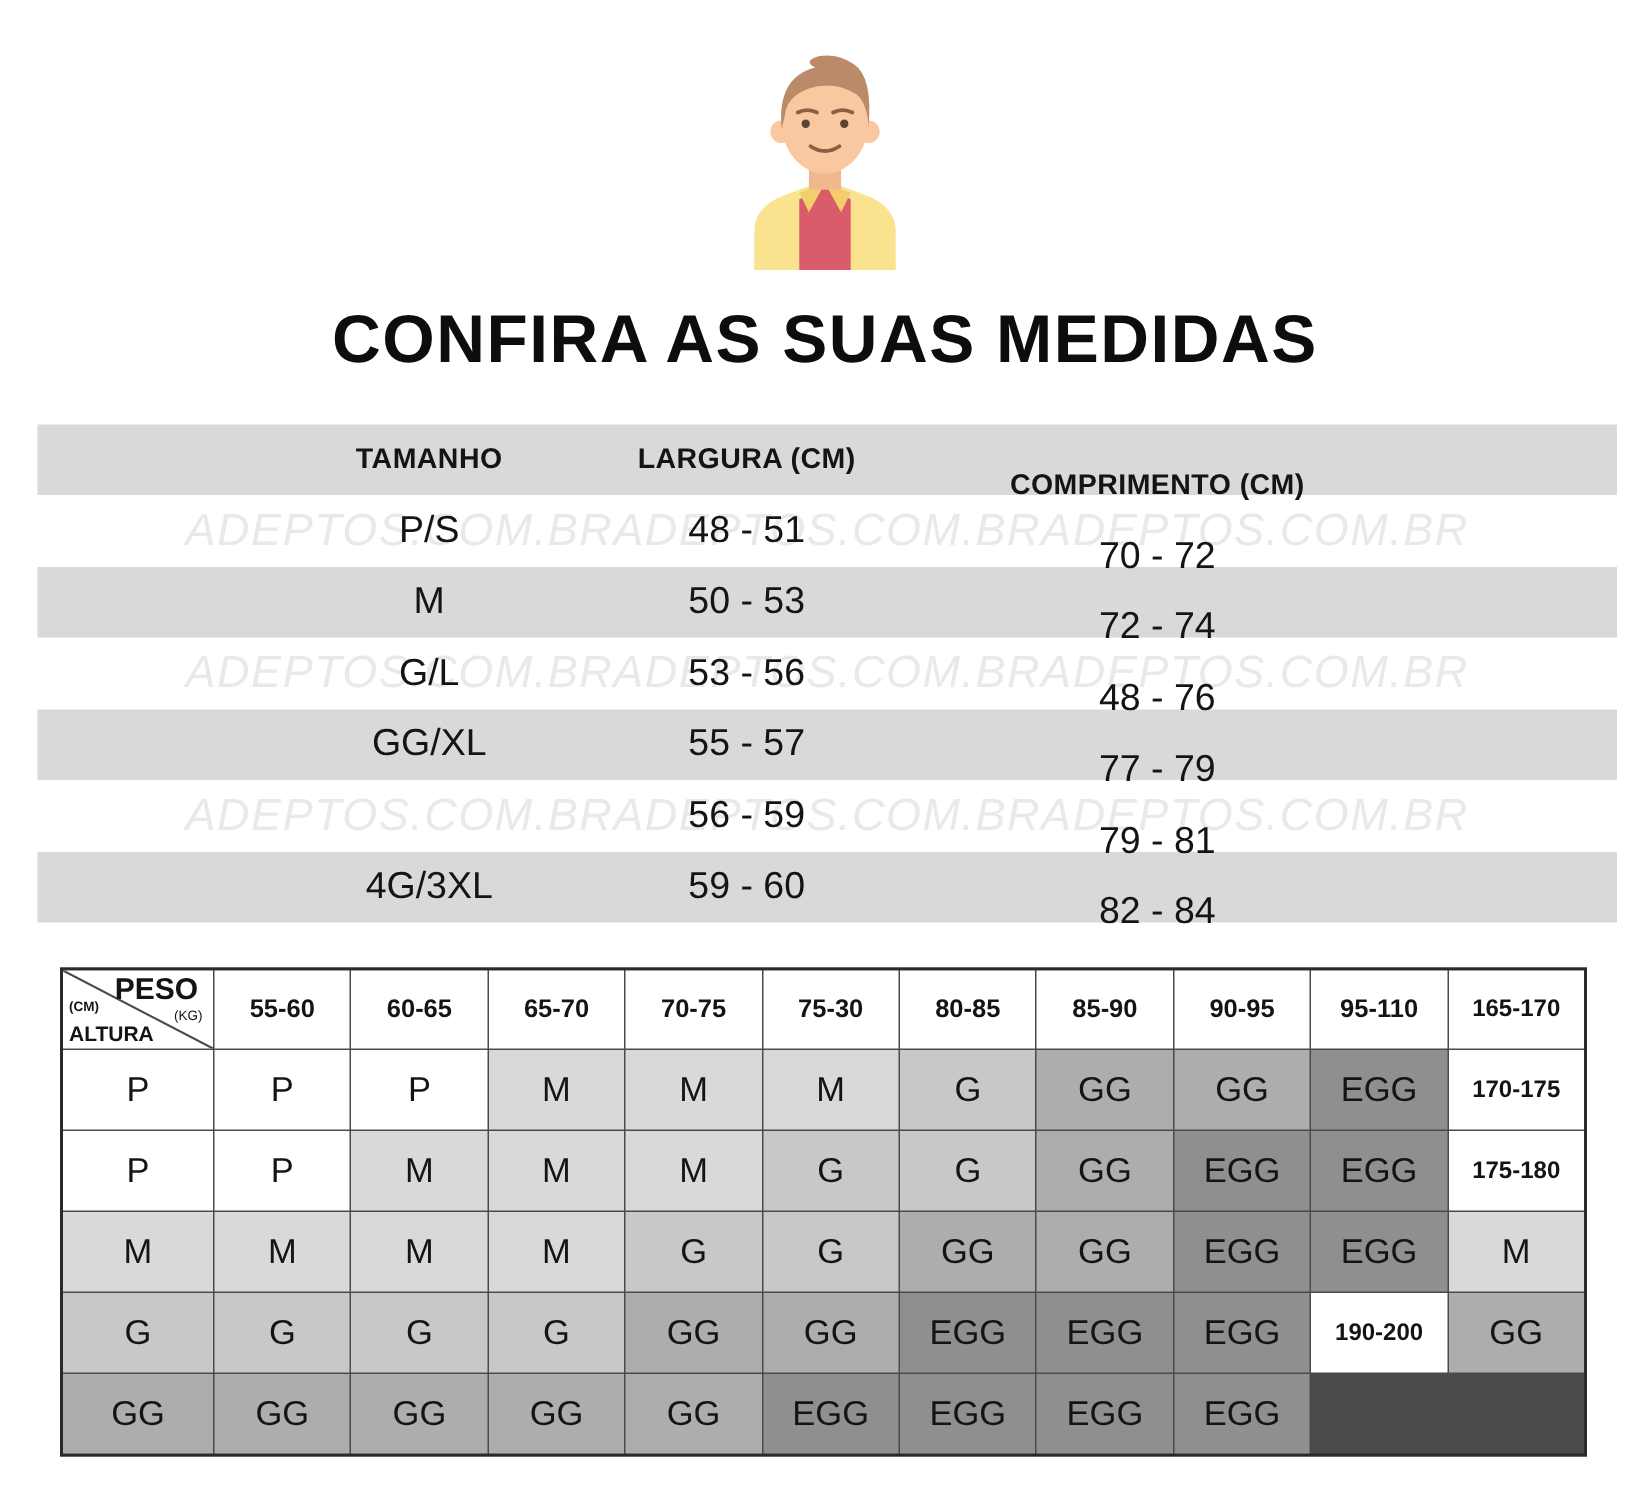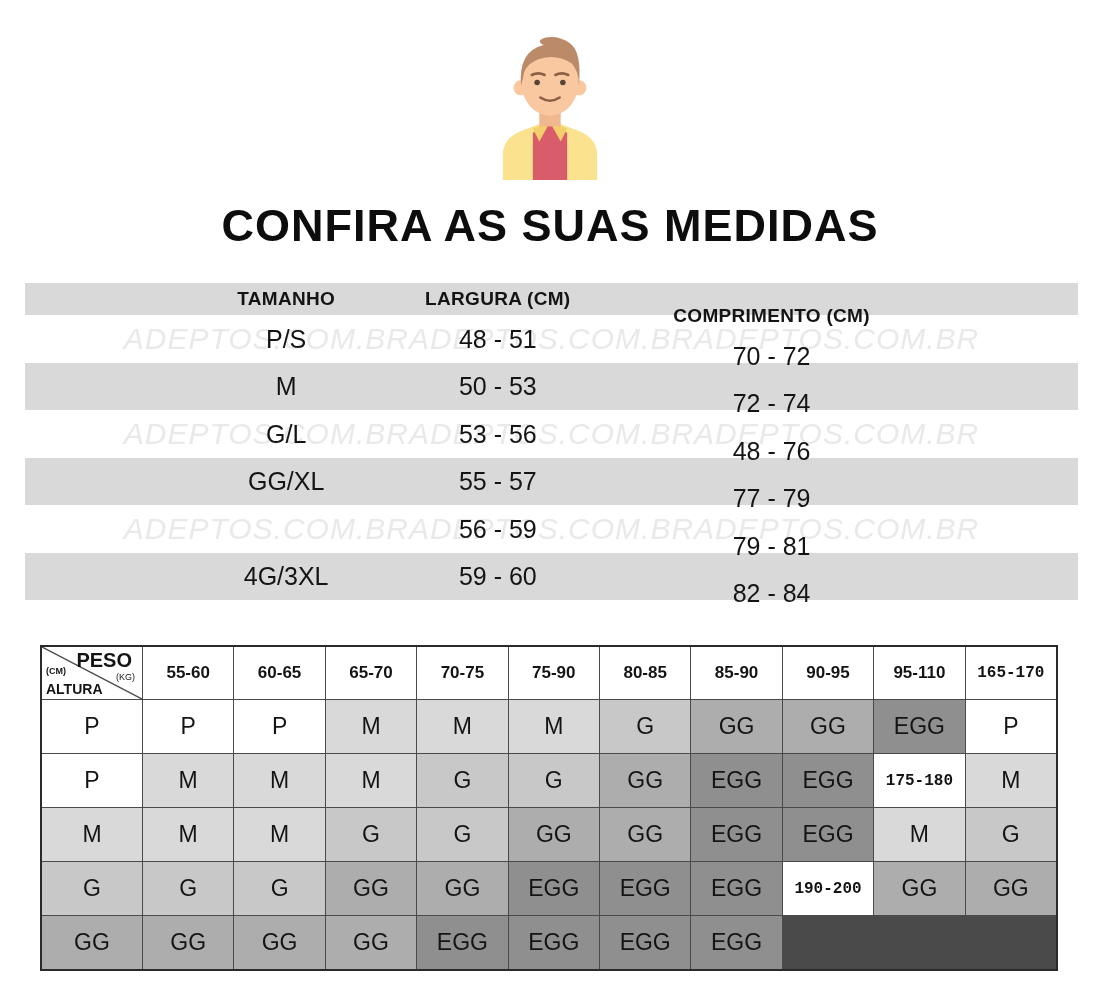--- a/index.html
+++ b/index.html
@@ -10,39 +10,39 @@
   .avatar-wrap { position:absolute; top:30px; left:50%; transform:translateX(-50%);
     width:150px; height:150px; }
 
   
   .title { position:absolute; top:200px; left:0; width:100%; text-align:center;
     font-size:45px; font-weight:700; letter-spacing:1px; color:#0d0d0d; white-space:nowrap; }
 
   
   .t1 { position:absolute; left:25px; top:283px; width:1053px; }
   .t1-row { position:relative; height:47.5px; }
-  .t1-row.header { height:32px; }
+  .t1-row.header { height:47px; }
   .t1-row.gray { background:#d9d9d9; }
   .t1-cell { position:absolute; top:50%; transform:translate(-50%,-50%);
     white-space:nowrap; z-index:2; color:#141414; font-size:25px; }
   .t1-row.header .t1-cell { font-weight:700; font-size:19px; letter-spacing:.3px; }
   .col-1 { left:24.8%; } .col-2 { left:44.9%; } .col-3 { left:70.9%;margin-top:17px; }
   .wm { position:absolute; inset:0; display:flex; align-items:center;
     justify-content:center; padding:0 75px; z-index:1;font-style:italic; }
   .wm span { color:#e9e9e9; font-size:30px; letter-spacing:1px; white-space:nowrap; }
 
   
   .t2 { position:absolute; left:40px; top:645px; width:1018px;
     display:grid; grid-template-columns:100px repeat(10, 1fr);
     grid-template-rows:52px repeat(5, 53px);
     gap:1px; background:#4a4a4a; border:2px solid #2a2a2a; }
   .t2 .cell { background:#ffffff; display:flex; align-items:center;
     justify-content:center; color:#141414; }
   .t2 .wh  { font-weight:700; font-size:17px; }
-  .t2 .alt { font-weight:700; font-size:16px;font-family:Liberation Mono, monospace; }
+  .t2 .alt { font-weight:700; font-size:16px; }
   .t2 .sz  { font-size:23px; }
   .corner { position:relative; background:#ffffff; }
   .corner svg { position:absolute; inset:0; width:100%; height:100%; }
   .corner .peso   { position:absolute; top:2px;  right:10px; font-weight:700; font-size:20px; }
   .corner .kg     { position:absolute; top:25px; right:7px; font-size:9px; font-weight:400; }
   .corner .cm     { position:absolute; top:19px; left:4px;  font-size:9px; font-weight:700; }
   .corner .altura { position:absolute; bottom:2px; left:4px; font-weight:700; font-size:14px; }
 </style>
 </head>
 <body>
@@ -145,38 +145,39 @@
     </svg>
     <span class="peso">PESO</span>
     <span class="kg">(KG)</span>
     <span class="cm">(CM)</span>
     <span class="altura">ALTURA</span>
   </div>
   <div class="cell wh">55-60</div>
   <div class="cell wh">60-65</div>
   <div class="cell wh">65-70</div>
   <div class="cell wh">70-75</div>
-  <div class="cell wh">75-90</div>
+  <div class="cell wh">75-30</div>
   <div class="cell wh">80-85</div>
   <div class="cell wh">85-90</div>
   <div class="cell wh">90-95</div>
   <div class="cell wh">95-110</div>
 
   <div class="cell alt">165-170</div>
   <div class="cell sz" style="background: rgb(255, 255, 255);">P</div>
   <div class="cell sz" style="background: rgb(255, 255, 255);">P</div>
   <div class="cell sz" style="background: rgb(255, 255, 255);">P</div>
   <div class="cell sz" style="background: rgb(217, 217, 217);">M</div>
   <div class="cell sz" style="background: rgb(217, 217, 217);">M</div>
   <div class="cell sz" style="background: rgb(217, 217, 217);">M</div>
   <div class="cell sz" style="background: rgb(200, 200, 200);">G</div>
   <div class="cell sz" style="background: rgb(173, 173, 173);">GG</div>
   <div class="cell sz" style="background: rgb(173, 173, 173);">GG</div>
   <div class="cell sz" style="background: rgb(143, 143, 143);">EGG</div>
 
+  <div class="cell alt">170-175</div>
   <div class="cell sz" style="background: rgb(255, 255, 255);">P</div>
   <div class="cell sz" style="background: rgb(255, 255, 255);">P</div>
   <div class="cell sz" style="background: rgb(217, 217, 217);">M</div>
   <div class="cell sz" style="background: rgb(217, 217, 217);">M</div>
   <div class="cell sz" style="background: rgb(217, 217, 217);">M</div>
   <div class="cell sz" style="background: rgb(200, 200, 200);">G</div>
   <div class="cell sz" style="background: rgb(200, 200, 200);">G</div>
   <div class="cell sz" style="background: rgb(173, 173, 173);">GG</div>
   <div class="cell sz" style="background: rgb(143, 143, 143);">EGG</div>
   <div class="cell sz" style="background: rgb(143, 143, 143);">EGG</div>

